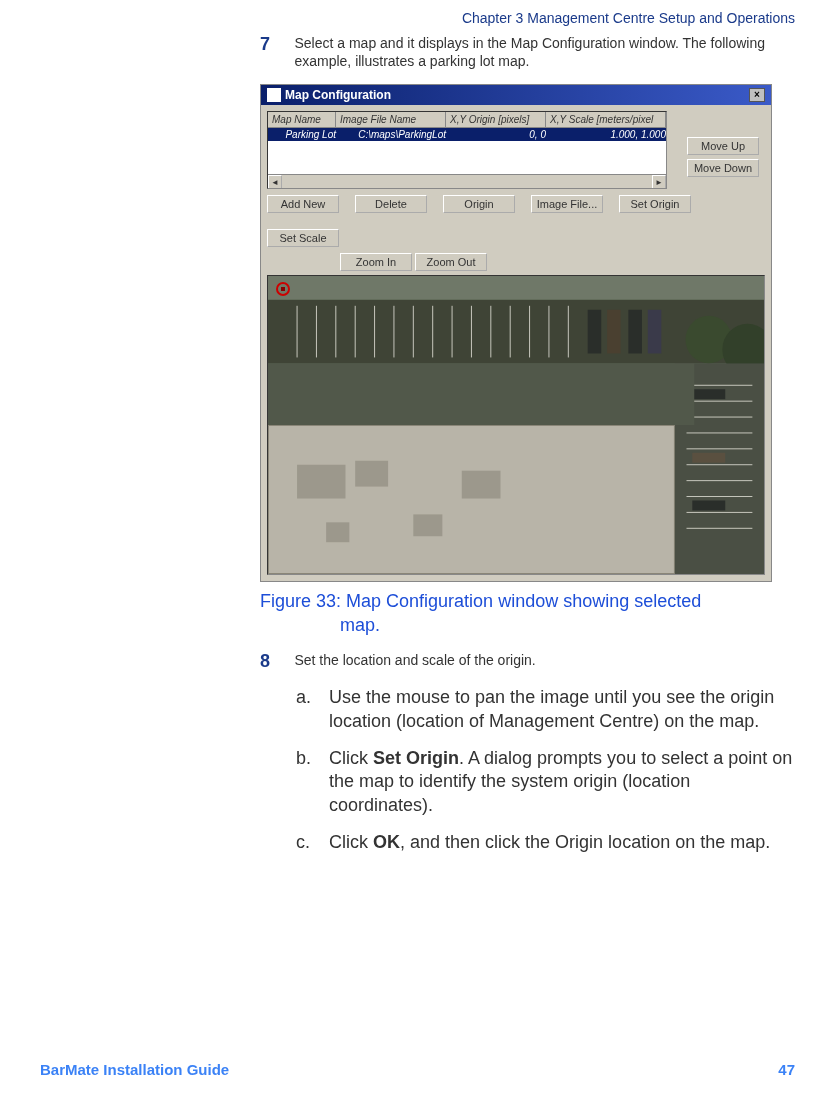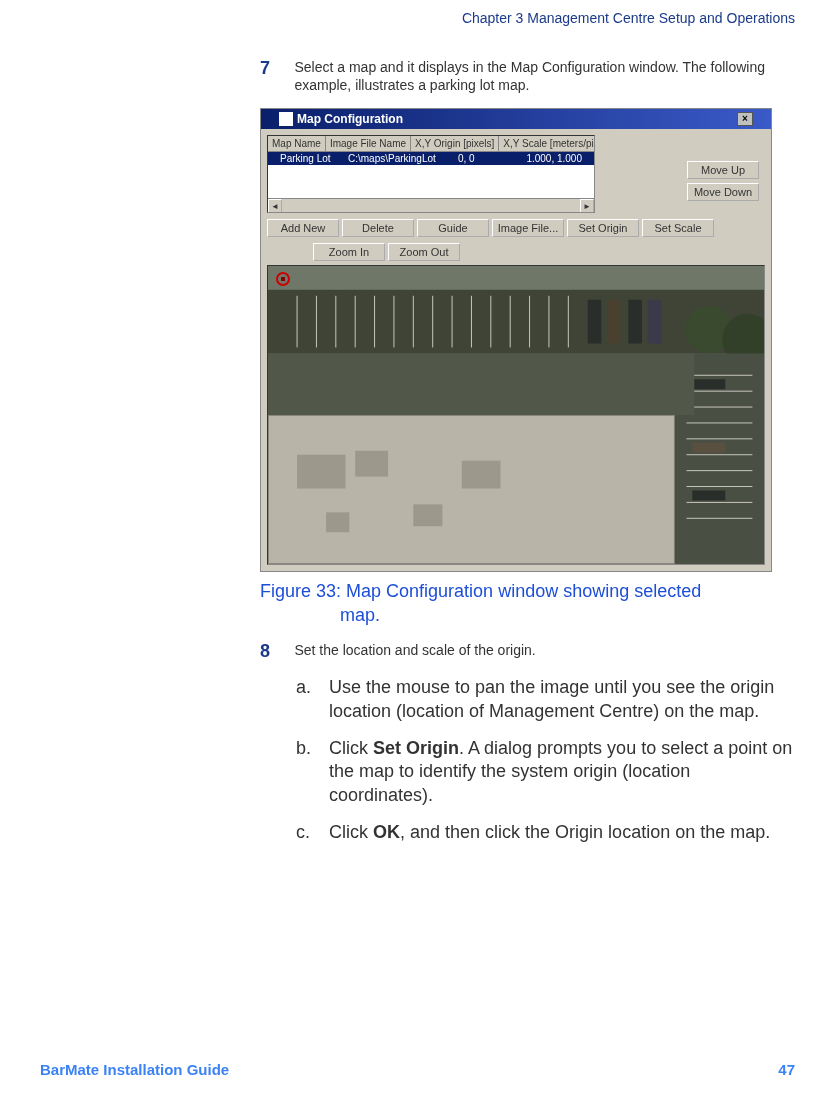--- a/index.html
+++ b/index.html
@@ -13,21 +13,21 @@
   }
   .page {
     padding: 10px 40px 0 40px;
     position: relative;
     height: 100%;
   }
   .chapter-head {
     text-align: right;
     color: #1a3a8a;
     font-size: 14px;
-    margin-bottom: 32px;
+    margin-bottom: 8px;
   }
   .content {
     margin-left: 220px;
   }
   .step {
     margin-bottom: 14px;
   }
   .step-num {
     color: #1a3a8a;
     font-weight: bold;
@@ -90,21 +90,21 @@
   .screenshot {
     width: 512px;
     border: 1px solid #888;
     background: #d0ccc0;
     margin-bottom: 6px;
     font-family: Tahoma, sans-serif;
   }
   .titlebar {
     background: linear-gradient(to right, #0a1f6a, #3a5ac8);
     color: #fff;
-    padding: 3px 18px;
+    padding: 3px 6px;
     font-size: 12px;
     font-weight: bold;
     display: flex;
     align-items: center;
     justify-content: space-between;
   }
   .titlebar-left { display: flex; align-items: center; gap: 4px; }
   .titlebar-icon {
     width: 14px; height: 14px; background: #fff; display: inline-block;
   }
@@ -135,39 +135,39 @@
   }
   .lh1 { width: 68px; }
   .lh2 { width: 110px; }
   .lh3 { width: 100px; }
   .lh4 { flex: 1; }
   .list-row {
     display: flex;
     background: #0a1f6a;
     color: #fff;
   }
-  .list-row span { padding: 1px 12px; font-size: 10px; white-space: nowrap; }
+  .list-row span { padding: 1px 0; font-size: 10px; white-space: nowrap; text-align: right; }
   .lr1 { width: 68px; }
   .lr2 { width: 110px; }
   .lr3 { width: 100px; }
   .lr4 { flex: 1; text-align: left; }
   .list-scroll {
     position: absolute;
     bottom: 0; left: 0; right: 0;
     height: 14px;
     background: #d0ccc0;
     border-top: 1px solid #888;
     display: flex;
     justify-content: space-between;
   }
   .scroll-btn {
     width: 14px; height: 14px; background: #d0ccc0; border: 1px outset #fff;
     font-size: 8px; display: flex; align-items: center; justify-content: center;
   }
-  .btn-rows { display: flex; gap: 3px; margin-top: 6px; flex-wrap: wrap; }
+  .btn-rows { display: flex; gap: 16px; margin-top: 6px; flex-wrap: wrap; }
   .winbtn {
     background: #d0ccc0;
     border: 1px outset #fff;
     font-size: 11px;
     padding: 2px 0;
     width: 72px;
     text-align: center;
     cursor: default;
   }
   .side-btns {
@@ -175,21 +175,21 @@
     right: 12px;
     top: 32px;
     display: flex;
     flex-direction: column;
     gap: 4px;
   }
   .screenshot-inner { position: relative; }
   .zoom-row {
     display: flex;
     gap: 3px;
-    margin: 6px 0 4px 46px;
+    margin: 6px 0 4px 73px;
   }
   .map-area {
     width: 100%;
     height: 300px;
     position: relative;
     border: 1px inset #888;
     background: #6a7060;
     overflow: hidden;
   }
   .origin-marker {
@@ -223,21 +223,21 @@
           <span>Map Configuration</span>
         </div>
         <div class="close-btn">×</div>
       </div>
       <div class="win-body screenshot-inner">
         <div class="side-btns">
           <div class="winbtn">Move Up</div>
           <div class="winbtn">Move Down</div>
         </div>
 
-        <div class="listbox" style="width:328px;">
+        <div class="listbox" style="width:400px;font-style:italic;">
           <div class="list-headers">
             <div class="lh lh1">Map Name</div>
             <div class="lh lh2">Image File Name</div>
             <div class="lh lh3">X,Y Origin [pixels]</div>
             <div class="lh lh4">X,Y Scale [meters/pixel</div>
           </div>
           <div class="list-row">
             <span class="lr1">Parking Lot</span>
             <span class="lr2">C:\maps\ParkingLot</span>
             <span class="lr3">0, 0</span>
@@ -245,21 +245,21 @@
           </div>
           <div class="list-scroll">
             <div class="scroll-btn">◄</div>
             <div class="scroll-btn">►</div>
           </div>
         </div>
 
         <div class="btn-rows">
           <div class="winbtn">Add New</div>
           <div class="winbtn">Delete</div>
-          <div class="winbtn">Guide</div>
+          <div class="winbtn">Origin</div>
           <div class="winbtn">Image File...</div>
           <div class="winbtn">Set Origin</div>
           <div class="winbtn">Set Scale</div>
         </div>
 
         <div class="zoom-row">
           <div class="winbtn">Zoom In</div>
           <div class="winbtn">Zoom Out</div>
         </div>
 

